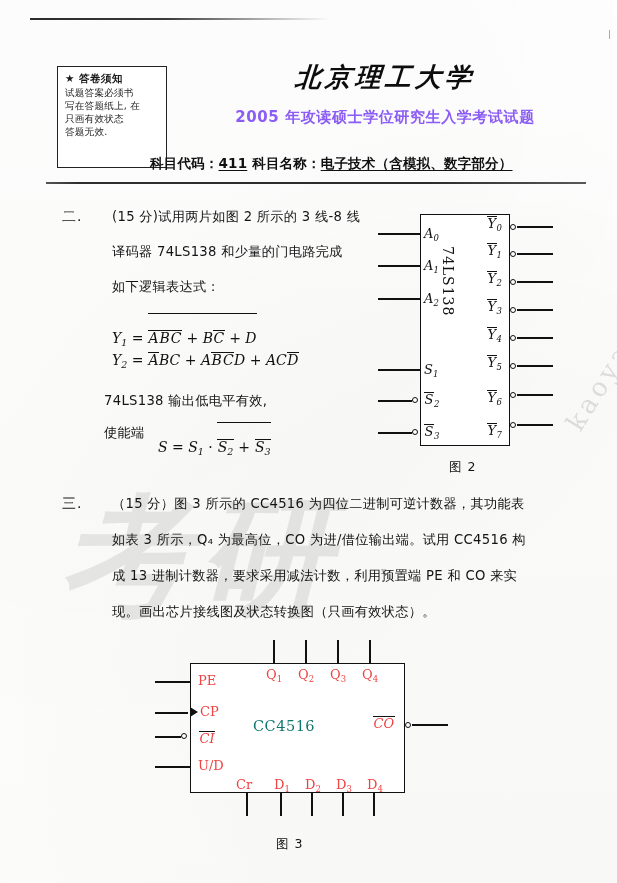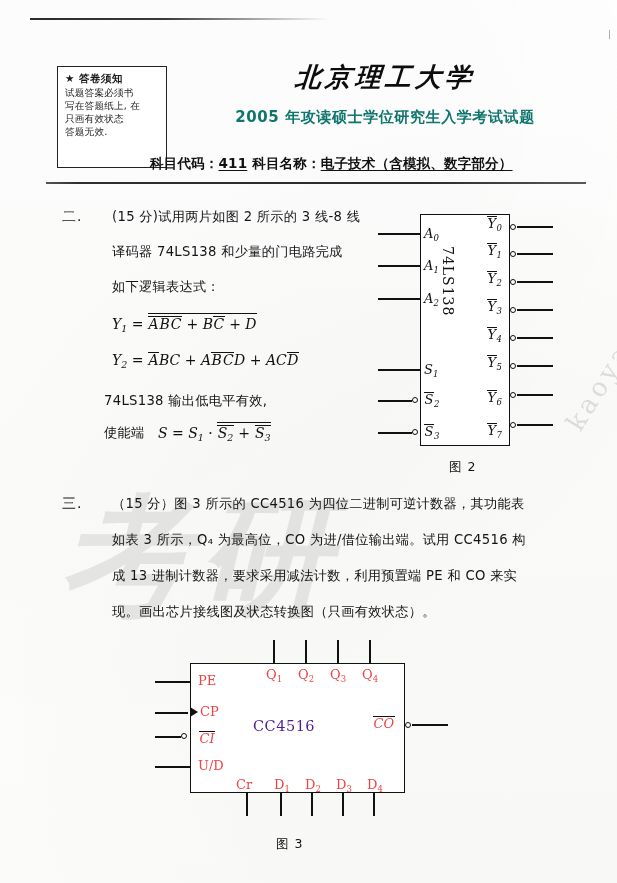--- a/index.html
+++ b/index.html
@@ -88,21 +88,21 @@
   }
   .exam-title {
     position: absolute;
     left: 170px;
     top: 108px;
     width: 430px;
     text-align: center;
     font-size: 15px;
     font-weight: bold;
     letter-spacing: 0.6px;
-    color: #0f766e;
+    color: #8b5cf6;
     white-space: nowrap;
   }
   .subject-line {
     position: absolute;
     left: 150px;
     top: 155px;
     font-size: 13.5px;
     font-weight: bold;
     letter-spacing: 0.2px;
     white-space: nowrap;
@@ -150,21 +150,21 @@
   }
   .math .up { font-style: normal; }
   .ovl {
     border-top: 1.1px solid #111;
     padding: 0 0.5px;
     display: inline-block;
     line-height: 1.05;
   }
   .ovl2 {
     border-top: 1.1px solid #111;
-    padding-top: 2px;
+    padding-top: 16px;
     display: inline-block;
     line-height: 1.05;
   }
 
   
   .chip138 {
     position: absolute;
     left: 420px;
     top: 214px;
     width: 90px;
@@ -224,21 +224,21 @@
     background: #fff;
     box-sizing: border-box;
   }
   .chip4516-name {
     position: absolute;
     left: 253px;
     top: 718px;
     font-family: "DejaVu Serif", "Liberation Serif", serif;
     font-size: 14.5px;
     letter-spacing: 0.5px;
-    color: #4c1d95;
+    color: #0f766e;
   }
   .p4516 {
     position: absolute;
     font-family: "DejaVu Serif", "Liberation Serif", serif;
     font-size: 13px;
     color: #ef4444;
     white-space: nowrap;
   }
   .p4516 .sub { font-size: 8.5px; vertical-align: -0.3em; }
   .tri {

